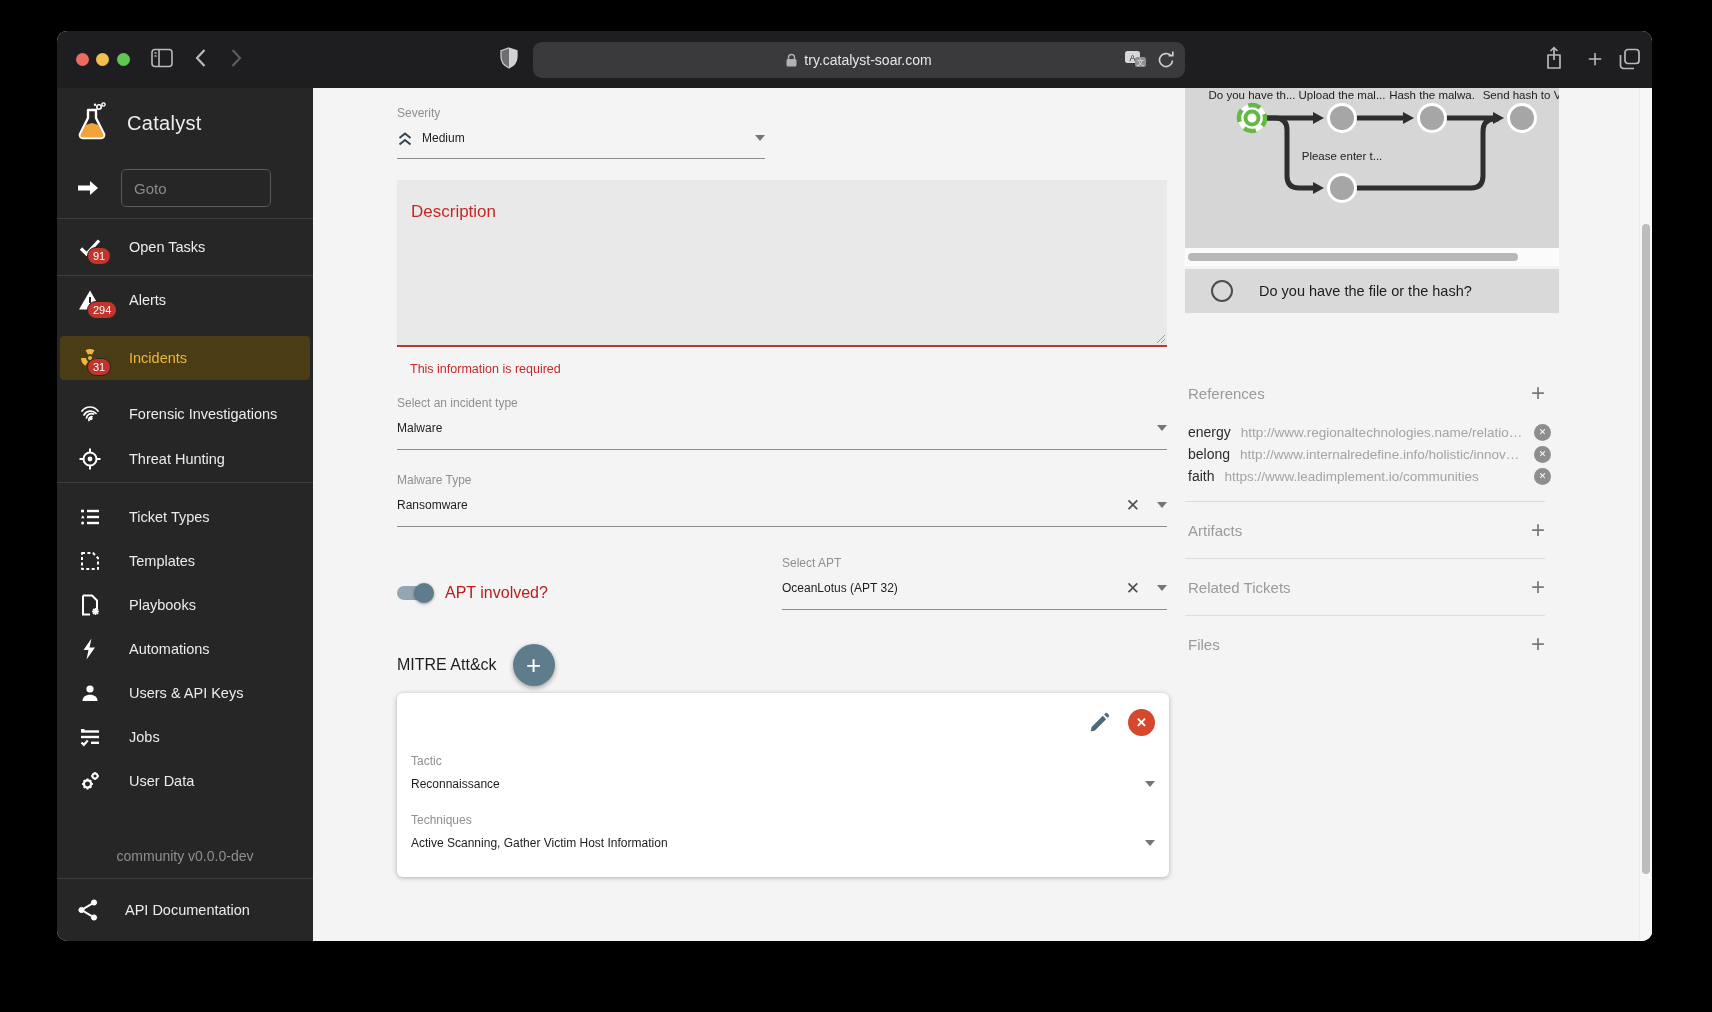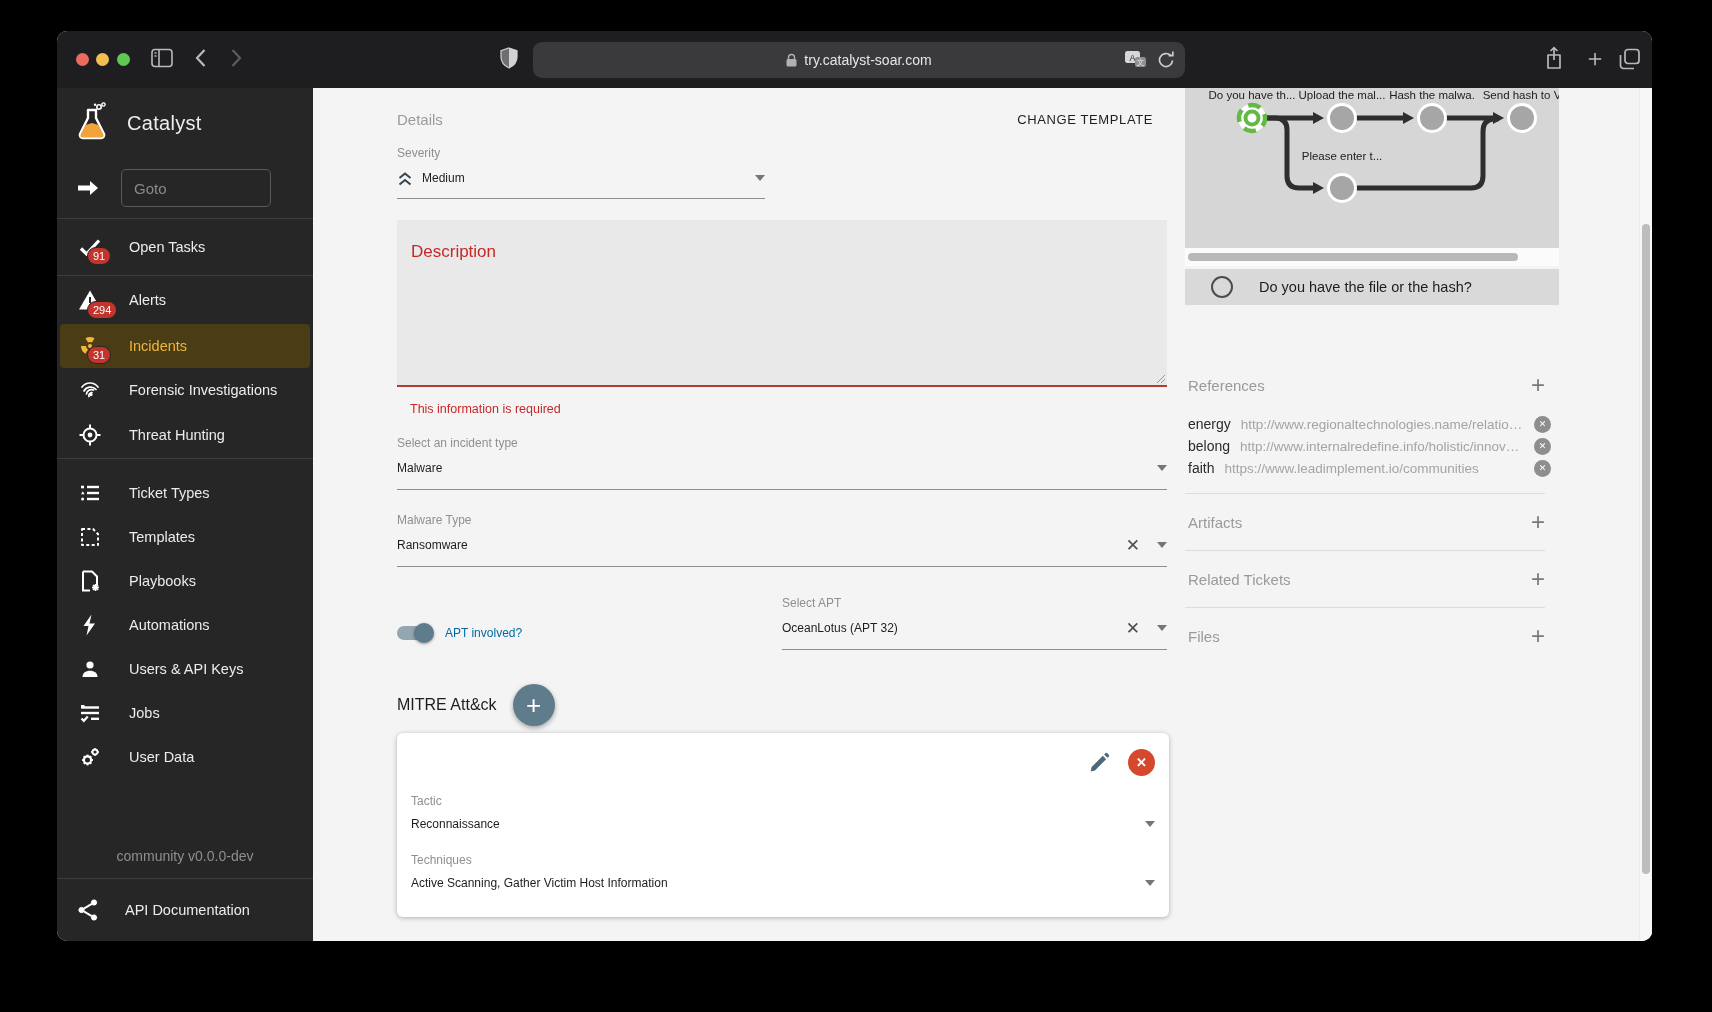--- a/index.html
+++ b/index.html
@@ -37,21 +37,21 @@
   .nav-item { display:flex; align-items:center; padding-left:20px; height:44px;
               position:relative; cursor:pointer; }
   .nav-item .ni-icon { width:26px; display:flex; justify-content:center; position:relative; }
   .nav-item .ni-label { margin-left:26px; }
   .nav-item.h56 { height:56px; }
   .nav-item.h48 { height:48px; }
   .badge { position:absolute; left:10px; top:12px; min-width:22px; height:18px;
            padding:0 5px; background:#c2342c; border-radius:9px; color:#fff;
            font-size:11px; display:flex; align-items:center; justify-content:center;
            border:1px solid #262626; }
-  .nav-item.active { background:#4a3d15; color:#f0b63a; border-radius:4px; margin:0 3px;
+  .nav-item.active { background:#4a3d15; color:#f0b63a; border-radius:4px; margin:12px 3px;
                      padding-left:17px; }
   .admin-group { padding-top:12px; }
   .side-spacer { flex:1; }
   .version { text-align:center; color:#8f8f8f; font-size:14px; padding-bottom:14px; }
   .api-row { height:62px; display:flex; align-items:center; padding-left:20px; gap:26px; }
 
   
   .main { position:relative; flex:1; background:#f4f4f5; overflow:hidden; }
   .form-col { position:absolute; left:84px; top:0; width:770px; }
   .muted { color:#9a9a9a; }
@@ -82,21 +82,21 @@
        linear-gradient(135deg, transparent 0 56%, #9a9a9a 56% 64%, transparent 64% 76%, #9a9a9a 76% 84%, transparent 84%); }
   .err { color:#c62828; font-size:12.5px; margin-top:15px; margin-left:13px; }
 
   .std-field { margin-top:20px; border-bottom:1px solid #8c8c8c; padding-bottom:9px; }
 
   .apt-row { display:flex; margin-top:26px; }
   .toggle-wrap { display:flex; align-items:center; gap:14px; width:385px; padding-top:22px; }
   .toggle { position:relative; width:34px; height:14px; background:#93a6b1; border-radius:7px; }
   .toggle .knob { position:absolute; right:-3px; top:-3px; width:20px; height:20px;
                   border-radius:50%; background:#5f7c8d; box-shadow:0 1px 3px rgba(0,0,0,.4); }
-  .toggle-label { font-size:12px; color:#0369a1;text-align:center; }
+  .toggle-label { font-size:16px; color:#b91c1c;text-align:center; }
   .f-apt { flex:1; border-bottom:1px solid #8c8c8c; padding-bottom:9px; }
 
   .mitre-row { display:flex; align-items:center; gap:16px; margin-top:34px; }
   .mitre-title { font-size:16px; color:#1d1d1d; }
   .plus-fab { width:42px; height:42px; border-radius:50%; background:#5f7c8d; color:#fff;
               font-size:26px; display:flex; align-items:center; justify-content:center;
               box-shadow:0 2px 5px rgba(0,0,0,.35); cursor:pointer; }
 
   .mitre-card { margin-top:7px; width:772px; background:#fff; border-radius:6px;
                 box-shadow:0 1px 5px rgba(0,0,0,.28); padding:14px 14px 22px 14px; }
@@ -111,21 +111,21 @@
   
   .right-col { position:absolute; left:872px; top:0; width:374px; }
   .diagram { position:relative; height:160px; background:#d6d6d6; overflow:hidden; }
   .dg-label { position:absolute; top:1px; transform:translateX(-50%); font-size:11.5px;
               color:#1c1c1c; white-space:nowrap; }
   .node { position:absolute; width:30px; height:30px; border-radius:50%;
           background:#a6a6a6; border:3px solid #fff; }
   .hscroll { position:relative; height:18px; background:#fbfbfb; }
   .hscroll .thumb { position:absolute; left:3px; top:5px; width:330px; height:8px;
                     border-radius:4px; background:#b8b8b8; }
-  .task-row { margin-top:3px; height:36px; background:#d9d9d9; display:flex;
+  .task-row { margin-top:3px; height:44px; background:#d9d9d9; display:flex;
               align-items:center; font-size:14.5px; color:#1d1d1d; }
   .radio { width:22px; height:22px; border-radius:50%; border:2px solid #4d4d4d;
            margin-left:26px; flex-shrink:0; }
   .task-row .q { margin-left:26px; }
 
   .sec-head { display:flex; justify-content:space-between; align-items:center;
               padding:0 14px 0 3px; font-size:15px; color:#9a9a9a; }
   .sec-plus { font-size:24px; color:#787878; font-weight:300; cursor:pointer; }
   .ref-head { margin-top:66px; }
   .ref-list { margin-top:14px; }
@@ -429,24 +429,20 @@
           </svg>
         </span>
         <span>API Documentation</span>
       </div>
     </nav>
 
     <div class="main">
 
       <div class="form-col">
 
-        <div class="details-row">
-          <span class="title muted">Details</span>
-          <span class="chg-btn">CHANGE TEMPLATE</span>
-        </div>
 
         <div class="sel-row">
           <div class="field f-sev">
             <span class="flabel">Severity</span>
             <div class="val-line">
               <span style="margin-right:9px;">
                 <svg width="16" height="17" viewBox="0 0 16 17" fill="none" stroke="#37474f" stroke-width="2.1">
                   <path d="M2.5 8l5.5-4.5L13.5 8"></path>
                     <path d="M2.5 14.5L8 10l5.5 4.5"></path>
                 </svg>

